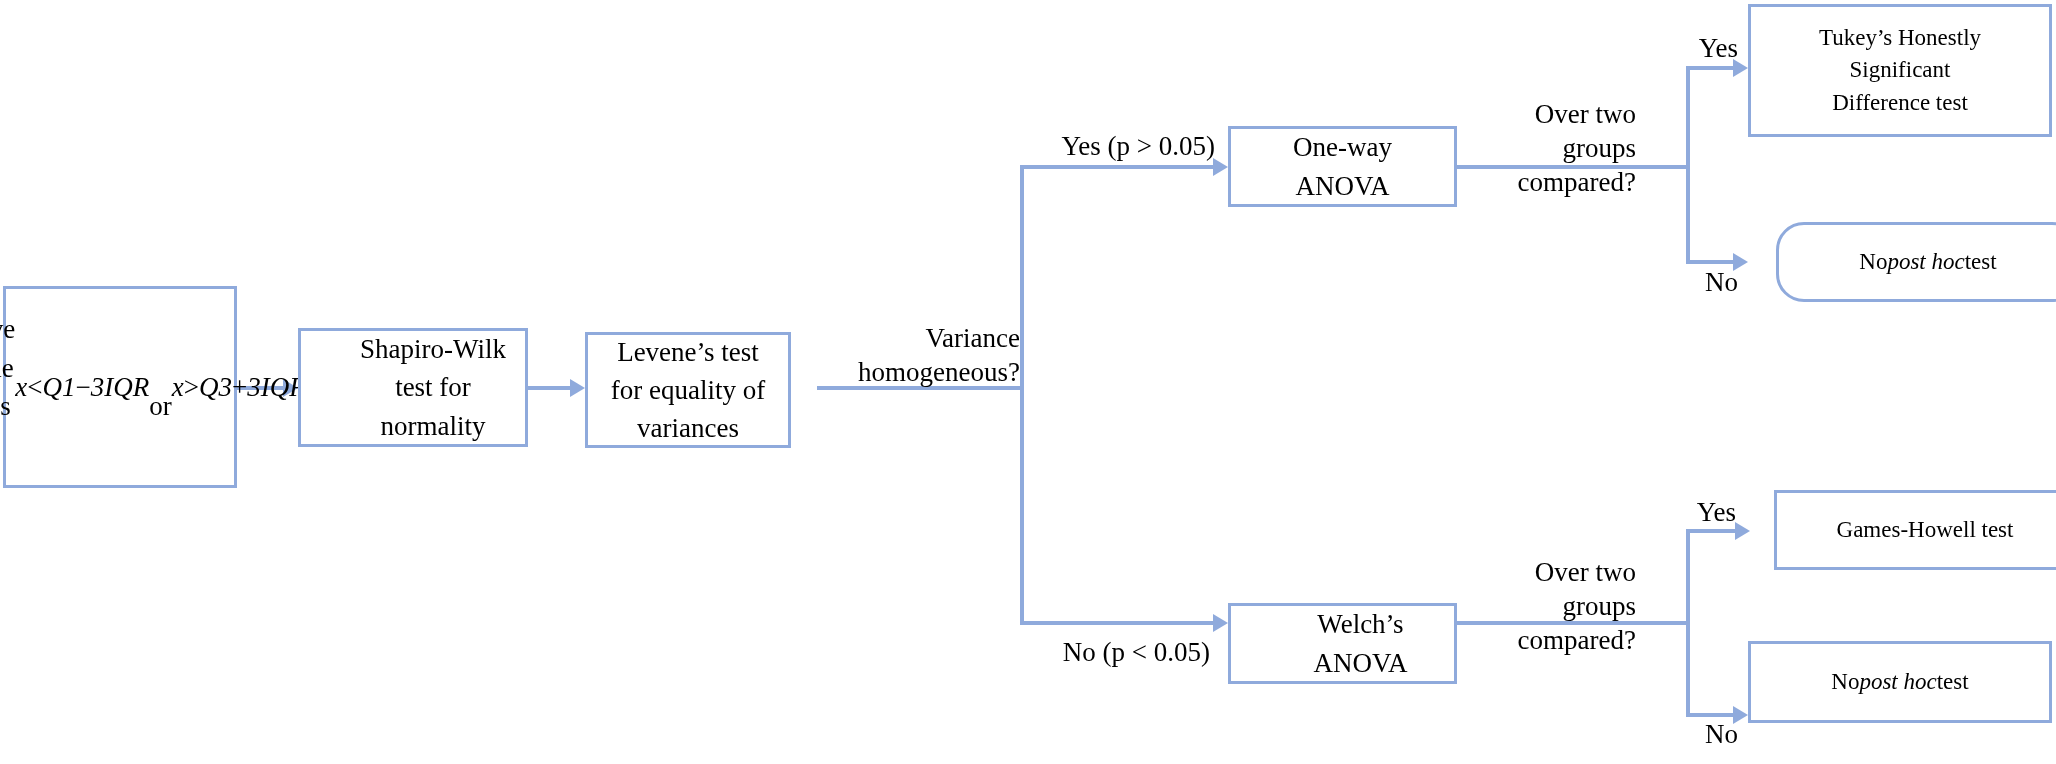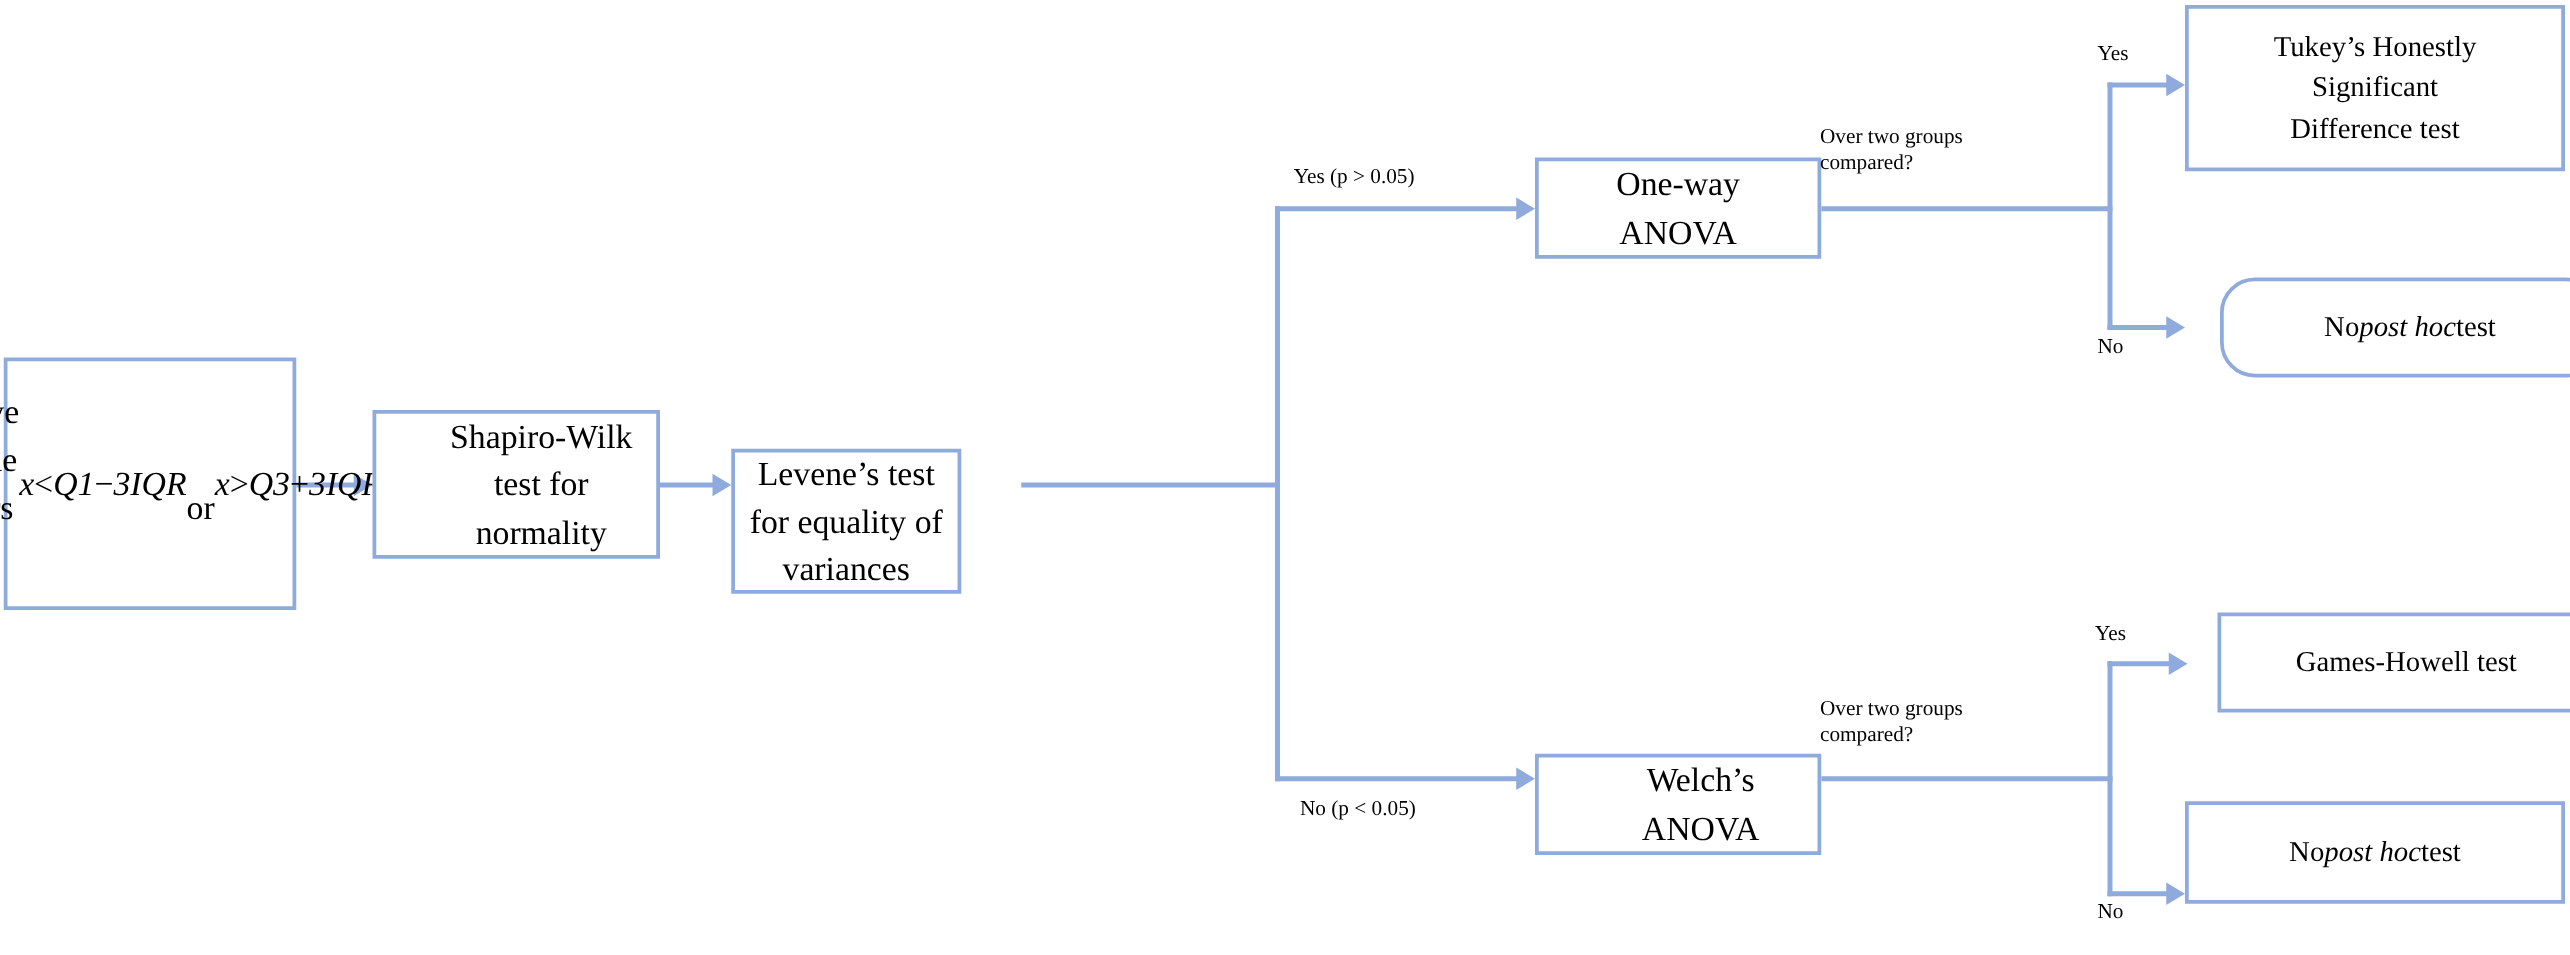--- a/index.html
+++ b/index.html
@@ -31,22 +31,22 @@
   .vline { position: absolute; width: 4px; background: var(--accent); }
   .arrowhead {
     position: absolute;
     width: 0; height: 0;
     border-left: 15px solid var(--accent);
     border-top: 9px solid transparent;
     border-bottom: 9px solid transparent;
   }
   .label {
     position: absolute;
-    text-align: left;
-    font-size: 17px;
+    text-align: right;
+    font-size: 27px;
     line-height: 1.25;
     color: var(--ink);
     white-space: nowrap;
   }
   .label.multi { white-space: normal; }
   i { font-style: italic; }
 </style>
 </head>
 <body>
 
@@ -83,34 +83,35 @@
   <div class="hline" style="left:1686px; top:529px; width:50px;"></div>
   <div class="arrowhead" style="left:1735px; top:522px;"></div>
 
   <div class="hline" style="left:1686px; top:713px; width:48px;"></div>
   <div class="arrowhead" style="left:1733px; top:706px;"></div>
 
   <div class="box" style="left:3px; top:286px; width:234px; height:202px;">Remove<br>extreme outliers<br>(<i>x</i> &lt; <i>Q1</i>−<i>3IQR</i><br>or<br><i>x</i> &gt; <i>Q3</i> + <i>3IQR</i>)</div>
 
   <div class="box" style="left:298px; top:328px; width:230px; height:119px;padding-left:40px;">Shapiro-Wilk<br>test for<br>normality</div>
 
-  <div class="box" style="left:585px; top:332px; width:184px; height:116px;margin-top:27px;">Levene’s test<br>for equality of<br>variances</div>
+  <div class="box" style="left:585px; top:332px; width:206px; height:116px;">Levene’s test<br>for equality of<br>variances</div>
 
   <div class="box" style="left:1228px; top:126px; width:229px; height:81px;">One-way<br>ANOVA</div>
 
   <div class="box" style="left:1228px; top:603px; width:229px; height:81px;padding-left:36px;">Welch’s<br>ANOVA</div>
 
   <div class="box big" style="left:1748px; top:4px; width:304px; height:133px;">Tukey’s Honestly<br>Significant<br>Difference test</div>
 
   <div class="box big" style="left:1776px; top:222px; width:304px; height:80px;border-radius:28px;">No <i>post hoc</i> test</div>
 
   <div class="box big" style="left:1750px; top:490px; width:302px; height:80px;margin-left:24px;">Games-Howell test</div>
 
   <div class="box big" style="left:1748px; top:641px; width:304px; height:82px;">No <i>post hoc</i> test</div>
 
+  <div class="label multi" style="left:840px; top:322px; width:180px;">Variance<br>homogeneous?</div>
 
   <div class="label" style="left:1035px; top:130px; width:180px;">Yes (p &gt; 0.05)</div>
 
   <div class="label" style="left:1040px; top:636px; width:170px;">No (p &lt; 0.05)</div>
 
   <div class="label multi" style="left:1456px; top:98px; width:180px;">Over two groups<br>compared?</div>
 
   <div class="label multi" style="left:1456px; top:556px; width:180px;">Over two groups<br>compared?</div>
 
   <div class="label" style="left:1678px; top:32px; width:60px;">Yes</div>

